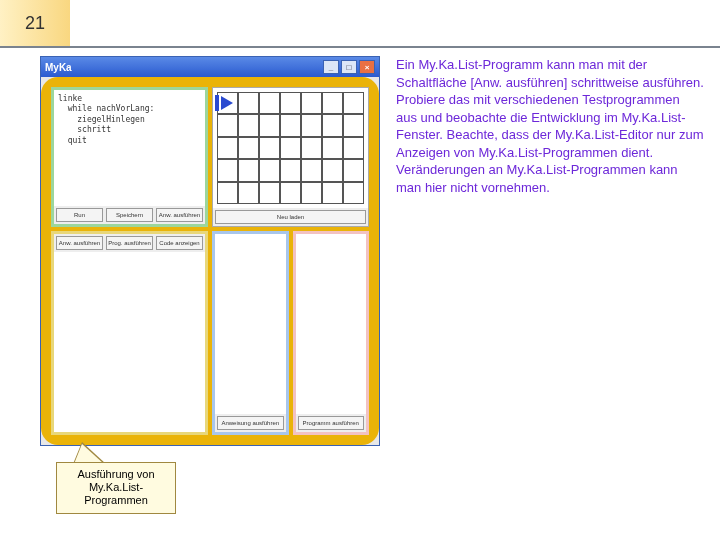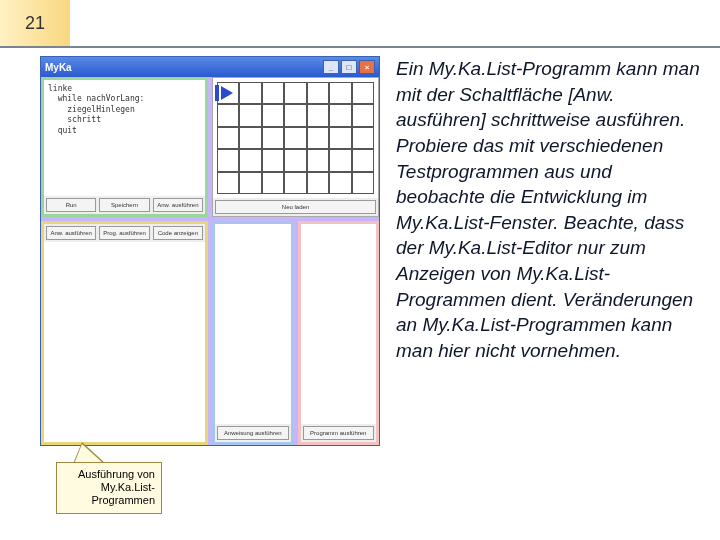--- a/index.html
+++ b/index.html
@@ -66,26 +66,27 @@
     width: 16px; height: 14px;
     background: #dce6f7;
     border: 1px solid #3a62b3;
     font-size: 8px;
     display: flex; align-items: center; justify-content: center;
     color: #334;
   }
   .tbtn.close { background: #e97043; color: #fff; }
   .app-body {
     flex: 1;
-    background: #c4b5fd;
-    padding: 0;
+    background: #eab308;
+    padding: 10px;
     display: grid;
     grid-template-columns: 1fr 1fr;
     grid-template-rows: 140px 1fr;
     gap: 4px;
+    border-radius: 17px;
   }
   .pane {
     background: #fff;
     border: 1px solid #aaa;
     display: flex;
     flex-direction: column;
     overflow: hidden;
   }
   .pane-green { border: 3px solid #9cd69c; }
   .pane-yellow { border: 3px solid #e8d77a; }
@@ -143,36 +144,35 @@
     border-top: 7px solid transparent;
     border-bottom: 7px solid transparent;
     border-left: 12px solid #2a4ad0;
   }
   .robot-bar {
     position: absolute;
     top:7px; left:2px; width:4px; height:16px; background:#2a4ad0;
   }
   .desc {
     flex: 1;
-    font-size: 19px;
+    font-size: 13px;
     line-height: 1.35;
-    color: #0f172a;
+    color: #6d28d9;
     padding: 0 6px;
-    font-style: italic;
   }
   .callout {
     position: absolute;
     left: 56px;
     top: 462px;
-    width: 106px;
+    width: 120px;
     background: #fffbe0;
     border: 1px solid #a08840;
     padding: 5px 6px;
     font-size: 11px;
-    text-align: right;
+    text-align: center;
     line-height: 1.2;
   }
   .callout-tail {
     position: absolute;
     left: 74px;
     top: 444px;
     width: 0; height: 0;
     border-left: 8px solid transparent;
     border-right: 22px solid transparent;
     border-bottom: 20px solid #fffbe0;

